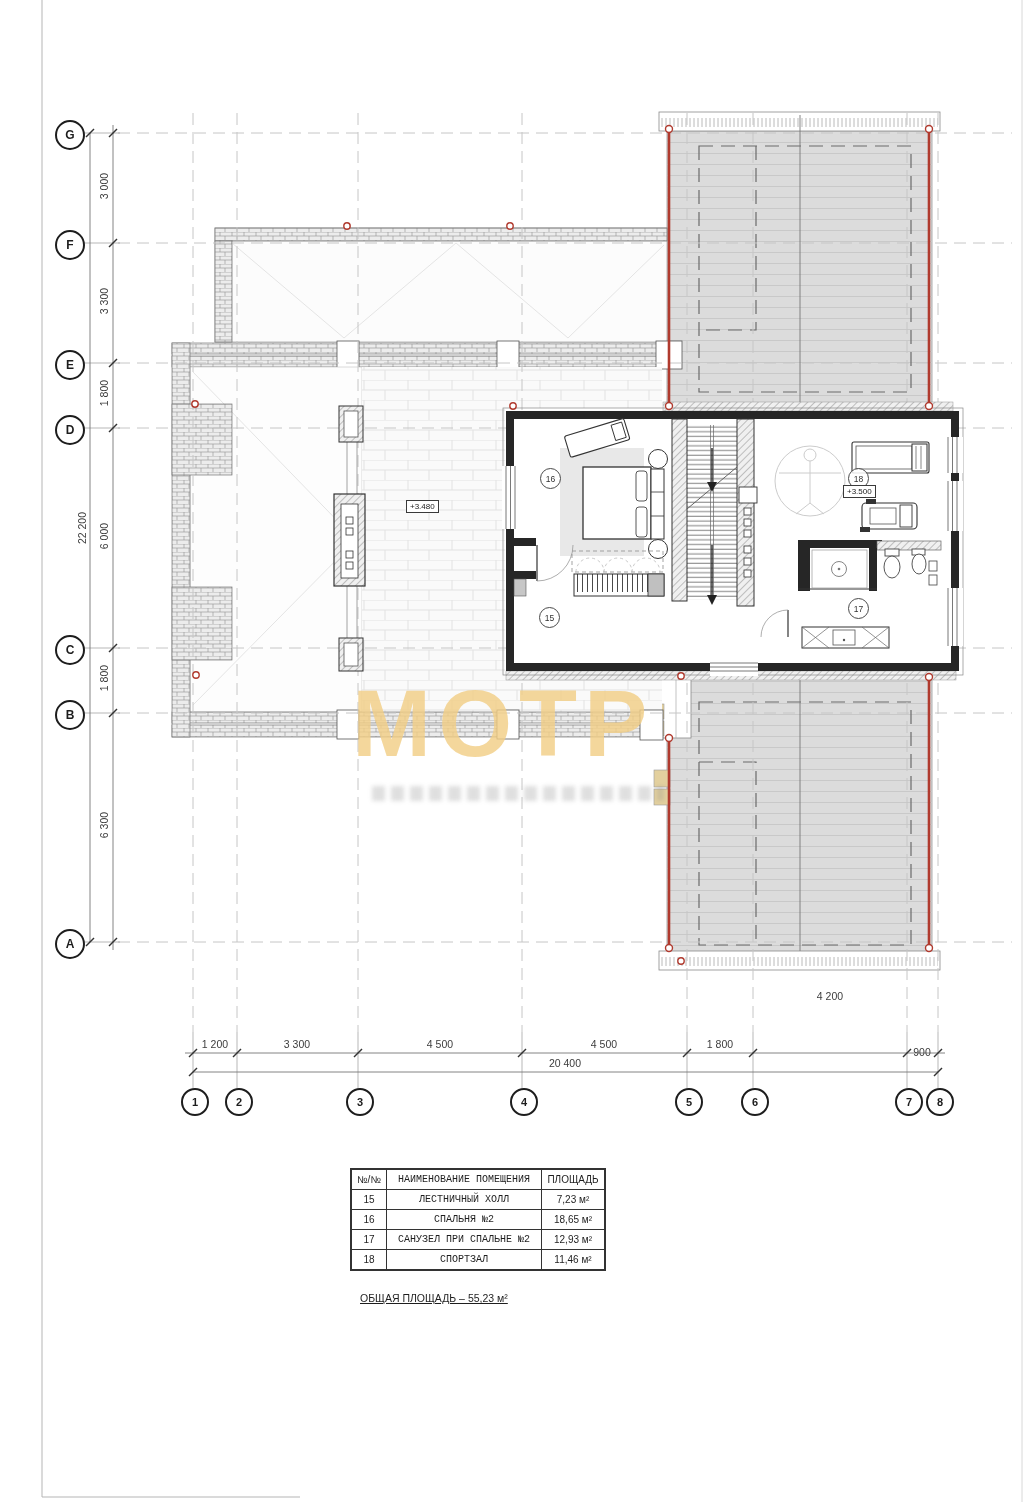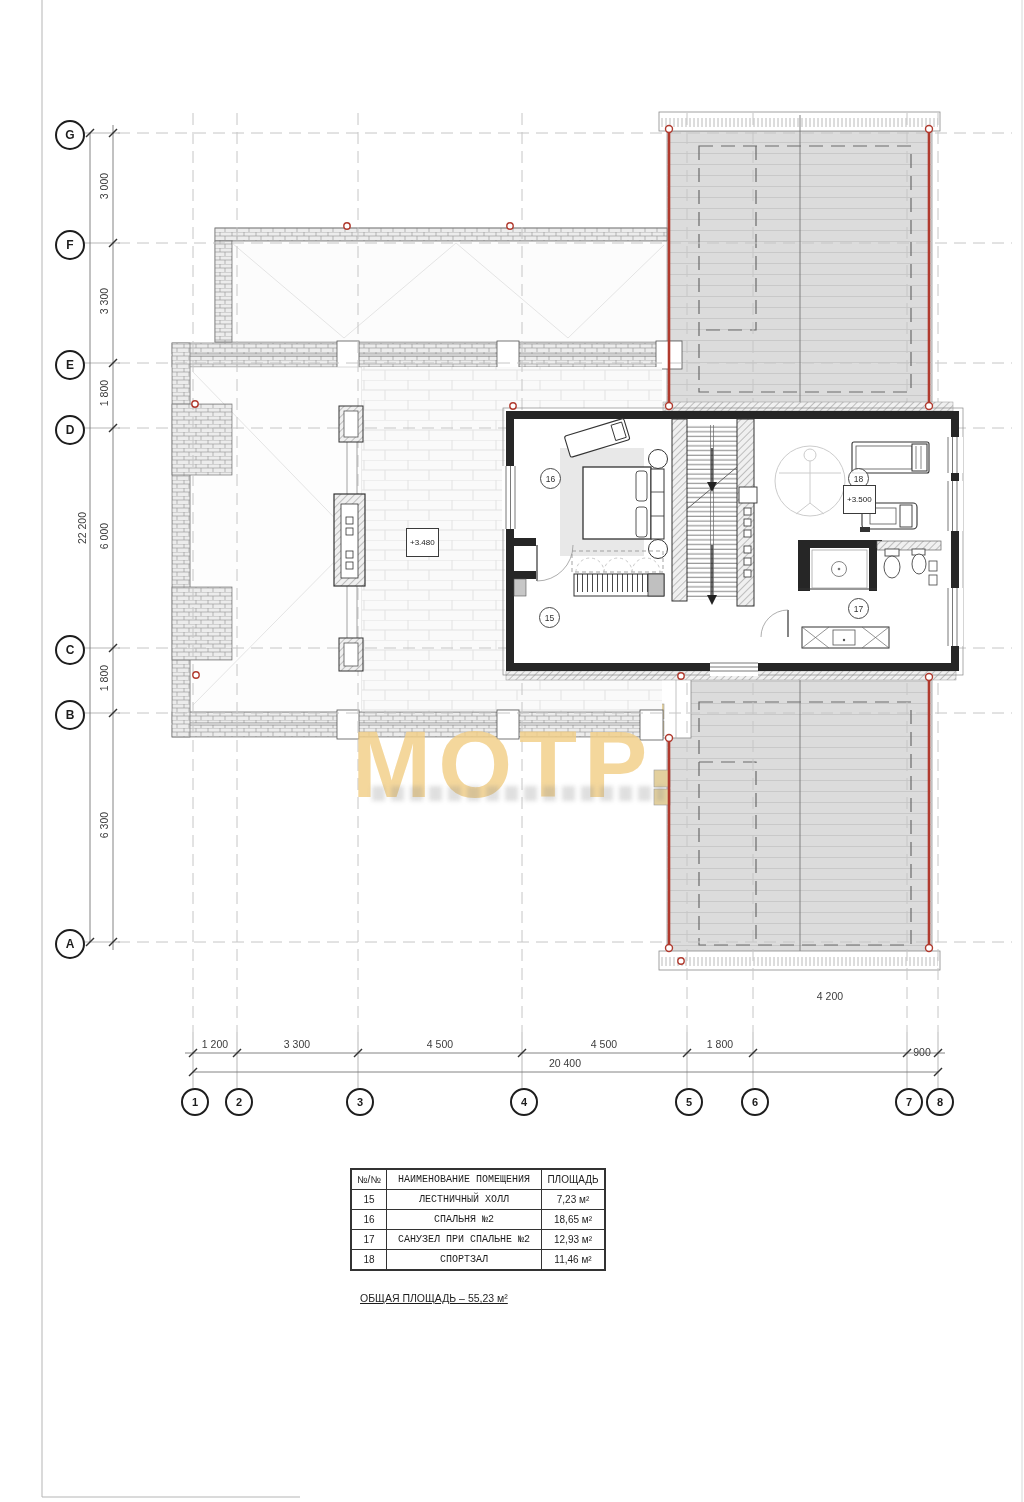--- a/index.html
+++ b/index.html
@@ -7,23 +7,23 @@
         font-family:"Liberation Sans", sans-serif;color:#333;}
   .page svg{position:absolute;left:0;top:0;}
   .ov{position:absolute;white-space:nowrap;}
   .axis-circle{position:absolute;width:26px;height:26px;border:2.2px solid #1d1d1d;border-radius:50%;
       background:#fff;font-size:12px;font-weight:bold;color:#1d1d1d;display:flex;align-items:center;justify-content:center;}
   .axis-circle.b{width:24px;height:24px;font-size:11px;}
   .dim{position:absolute;width:60px;text-align:center;font-size:10.5px;color:#3c3c3c;}
   .dim.v{transform:rotate(-90deg);}
   .room-mark{position:absolute;width:19px;height:19px;border:1.3px solid #4a4a4a;border-radius:50%;
       background:rgba(255,255,255,.85);font-size:8.5px;color:#333;display:flex;align-items:center;justify-content:center;}
-  .elev{position:absolute;border:1px solid #3a3a3a;background:#fff;font-size:8px;color:#222;padding:8px 3px;line-height:11px;}
+  .elev{position:absolute;border:1px solid #3a3a3a;background:#fff;font-size:8px;color:#222;padding:0 3px;line-height:11px;}
   .watermark{position:absolute;font-size:95px;font-weight:bold;letter-spacing:7px;
-      color:rgba(242,206,134,.82);line-height:1;margin-top:41px;}
+      color:rgba(242,206,134,.82);line-height:1;}
   .wm-blur{position:absolute;filter:blur(2px);opacity:.55;
       background:repeating-linear-gradient(90deg,rgba(140,140,140,.5) 0 13px,transparent 13px 19px);}
   table.legend{position:absolute;left:350px;top:1168px;border-collapse:collapse;font-size:10px;color:#1e1e1e;
       border:2px solid #333;}
   table.legend th,table.legend td{border:1.2px solid #333;font-weight:normal;padding:2px 4px;height:15px;line-height:1.1;}
   .c-num{width:26px;text-align:center;}
   .c-name{width:146px;text-align:center;font-family:Liberation Mono, monospace;}
   .c-area{width:54px;text-align:center;margin-left:39px;}
   .total{position:absolute;left:360px;top:1292px;width:225px;text-align:left;font-size:10.5px;color:#1e1e1e;
       text-decoration:underline;}
@@ -374,21 +374,21 @@
 <div class="dim ov" style="left:690px;top:1038px;">1 800</div>
 <div class="dim ov" style="left:800px;top:990px;">4 200</div>
 <div class="dim ov" style="left:892px;top:1038px;margin-top:8px;">900</div>
 <div class="dim ov" style="left:535px;top:1057px;">20 400</div>
 
 <div class="room-mark" style="left:540px;top:468px;">16</div>
 <div class="room-mark" style="left:539px;top:607px;">15</div>
 <div class="room-mark" style="left:848px;top:468px;">18</div>
 <div class="room-mark" style="left:848px;top:598px;">17</div>
 
-<div class="elev" style="left:406px;top:528px;">+3.480</div>
+<div class="elev" style="left:406px;top:500px;">+3.480</div>
 <div class="elev" style="left:843px;top:485px;">+3.500</div>
 
 <table class="legend">
   <thead>
     <tr>
       <th class="c-num">№/№</th>
       <th class="c-name">НАИМЕНОВАНИЕ ПОМЕЩЕНИЯ</th>
       <th class="c-area">ПЛОЩАДЬ</th>
     </tr>
   </thead>

